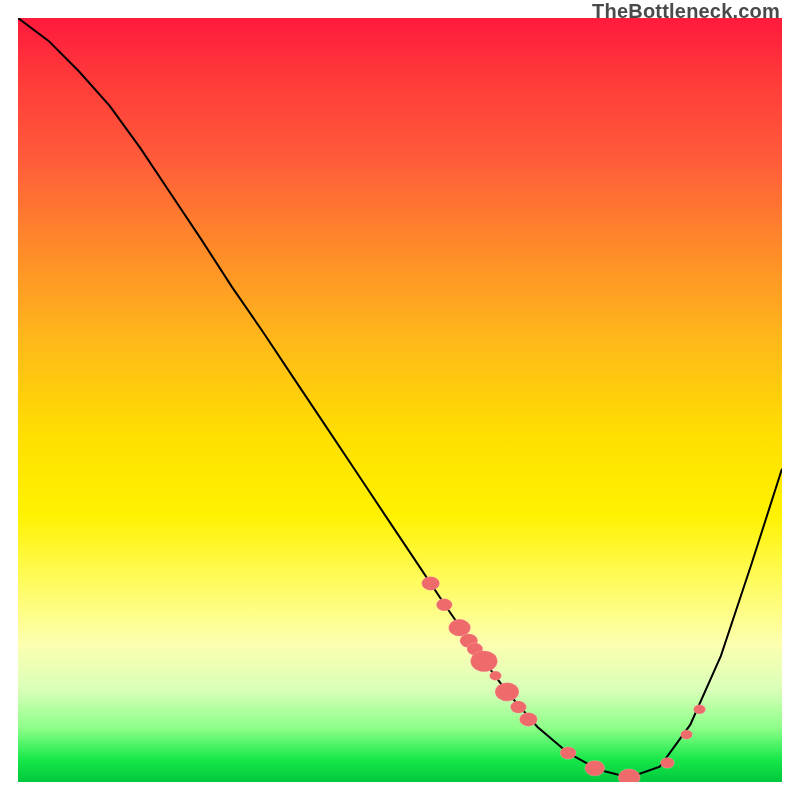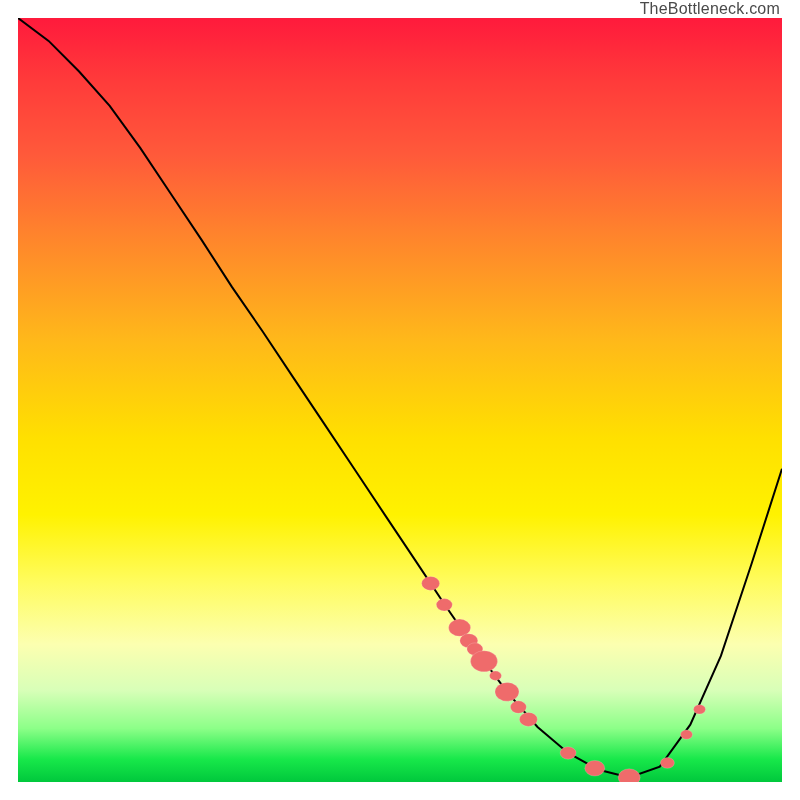--- a/index.html
+++ b/index.html
@@ -44,22 +44,22 @@
     top: 18px;
     width: 764px;
     height: 764px;
     pointer-events: none;
   }
   .watermark {
     position: absolute;
     top: 0px;
     right: 20px;
     color: #4a4a4a;
-    font-size: 16px;
-    font-weight: 400;
+    font-size: 20px;
+    font-weight: 700;
     letter-spacing: 0.2px;
     user-select: none;
   }
   .curve {
     fill: none;
     stroke: #000;
     stroke-width: 2;
   }
   .marker {
     fill: #ef6b6b;

